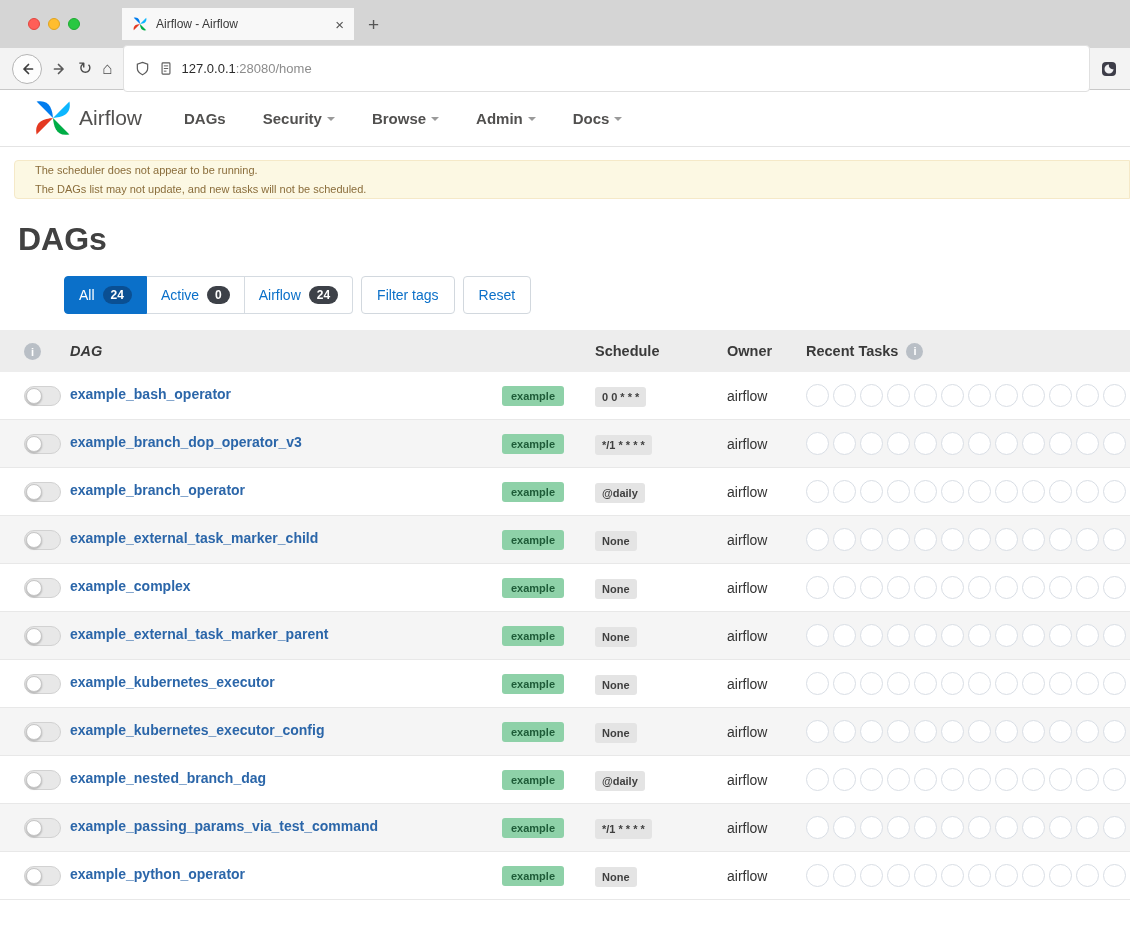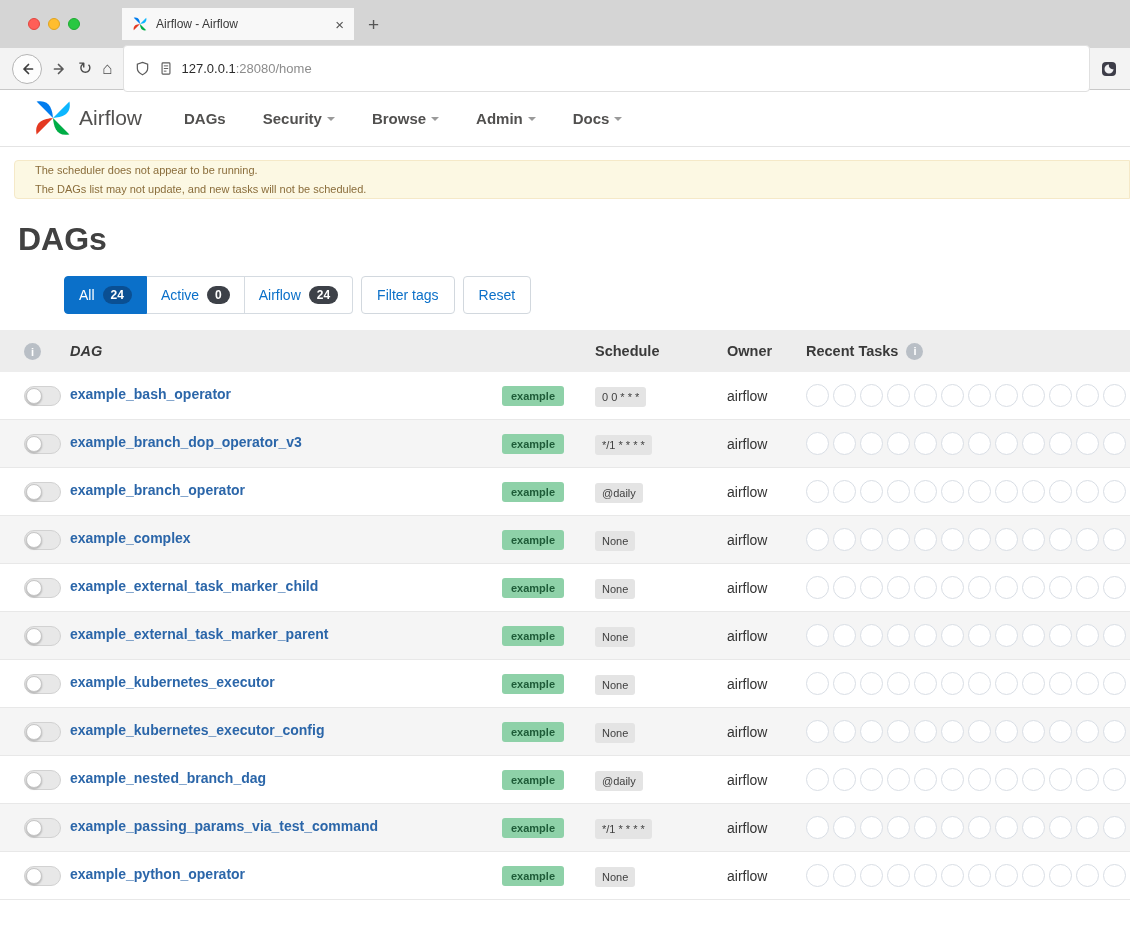--- a/index.html
+++ b/index.html
@@ -142,21 +142,21 @@
   }
 
   .dag-cell { display: flex; justify-content: space-between; padding: 0 14px 0 6px; }
   .dag-link { color: var(--link-blue); font-weight: 700; font-size: 14px; text-decoration: none; cursor: pointer; }
   .tag-badge {
     background: var(--tag-bg); color: var(--tag-text); font-size: 11px; font-weight: 700;
     padding: 4px 9px; border-radius: 3px; cursor: pointer; white-space: nowrap;
   }
   .sched-badge {
     background: var(--schedule-badge-bg); color: var(--schedule-badge-text);
-    font-size: 11px; font-weight: 400; padding: 4px 7px; border-radius: 3px; white-space: nowrap;
+    font-size: 11px; font-weight: 700; padding: 4px 7px; border-radius: 3px; white-space: nowrap;
   }
   .owner-label { font-size: 14px; color: #333; }
   .circles { display: flex; gap: 4px; }
   .circle {
     width: 23px; height: 23px; border-radius: 50%; background: #fff;
     border: 1.5px solid #d9dee5; flex-shrink: 0; cursor: pointer;
   }
 </style>
 </head>
 <body>
@@ -385,48 +385,48 @@
             <span class="circle"></span>
             <span class="circle"></span>
             <span class="circle"></span>
           </div>
         </td>
   </tr>
       <tr>
     <td class="c1"><span class="toggle"><span class="knob"></span></span></td>
     <td>
           <div class="dag-cell">
+      <a class="dag-link">example_external_task_marker_child</a>
+      <span class="tag-badge">example</span>
+    </div>
+        </td>
+    <td class="c3"><span class="sched-badge">None</span></td>
+    <td class="c4"><span class="owner-label">airflow</span></td>
+    <td class="c5">
+          <div class="circles">
+            <span class="circle"></span>
+            <span class="circle"></span>
+            <span class="circle"></span>
+            <span class="circle"></span>
+            <span class="circle"></span>
+            <span class="circle"></span>
+            <span class="circle"></span>
+            <span class="circle"></span>
+            <span class="circle"></span>
+            <span class="circle"></span>
+            <span class="circle"></span>
+            <span class="circle"></span>
+          </div>
+        </td>
+  </tr>
+      <tr>
+    <td class="c1"><span class="toggle"><span class="knob"></span></span></td>
+    <td>
+          <div class="dag-cell">
       <a class="dag-link">example_complex</a>
-      <span class="tag-badge">example</span>
-    </div>
-        </td>
-    <td class="c3"><span class="sched-badge">None</span></td>
-    <td class="c4"><span class="owner-label">airflow</span></td>
-    <td class="c5">
-          <div class="circles">
-            <span class="circle"></span>
-            <span class="circle"></span>
-            <span class="circle"></span>
-            <span class="circle"></span>
-            <span class="circle"></span>
-            <span class="circle"></span>
-            <span class="circle"></span>
-            <span class="circle"></span>
-            <span class="circle"></span>
-            <span class="circle"></span>
-            <span class="circle"></span>
-            <span class="circle"></span>
-          </div>
-        </td>
-  </tr>
-      <tr>
-    <td class="c1"><span class="toggle"><span class="knob"></span></span></td>
-    <td>
-          <div class="dag-cell">
-      <a class="dag-link">example_external_task_marker_child</a>
       <span class="tag-badge">example</span>
     </div>
         </td>
     <td class="c3"><span class="sched-badge">None</span></td>
     <td class="c4"><span class="owner-label">airflow</span></td>
     <td class="c5">
           <div class="circles">
             <span class="circle"></span>
             <span class="circle"></span>
             <span class="circle"></span>

